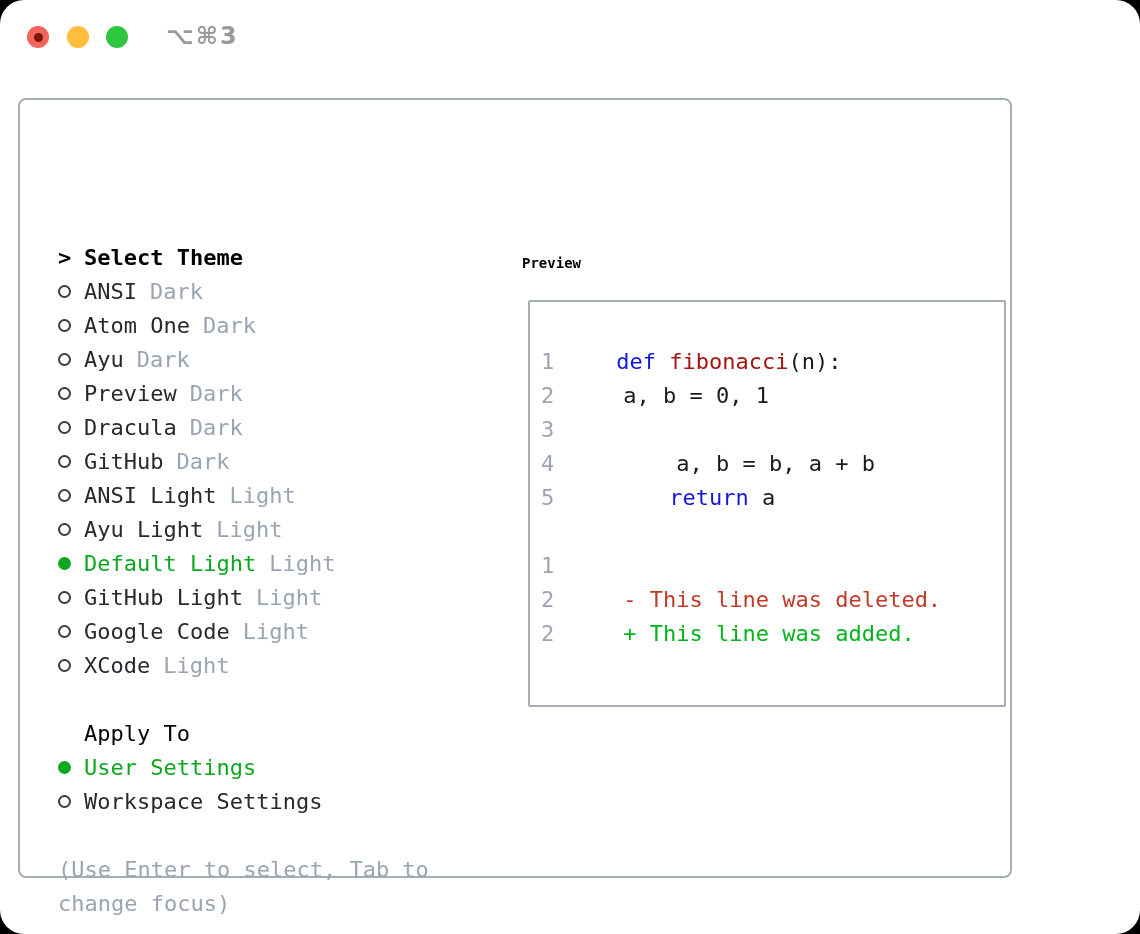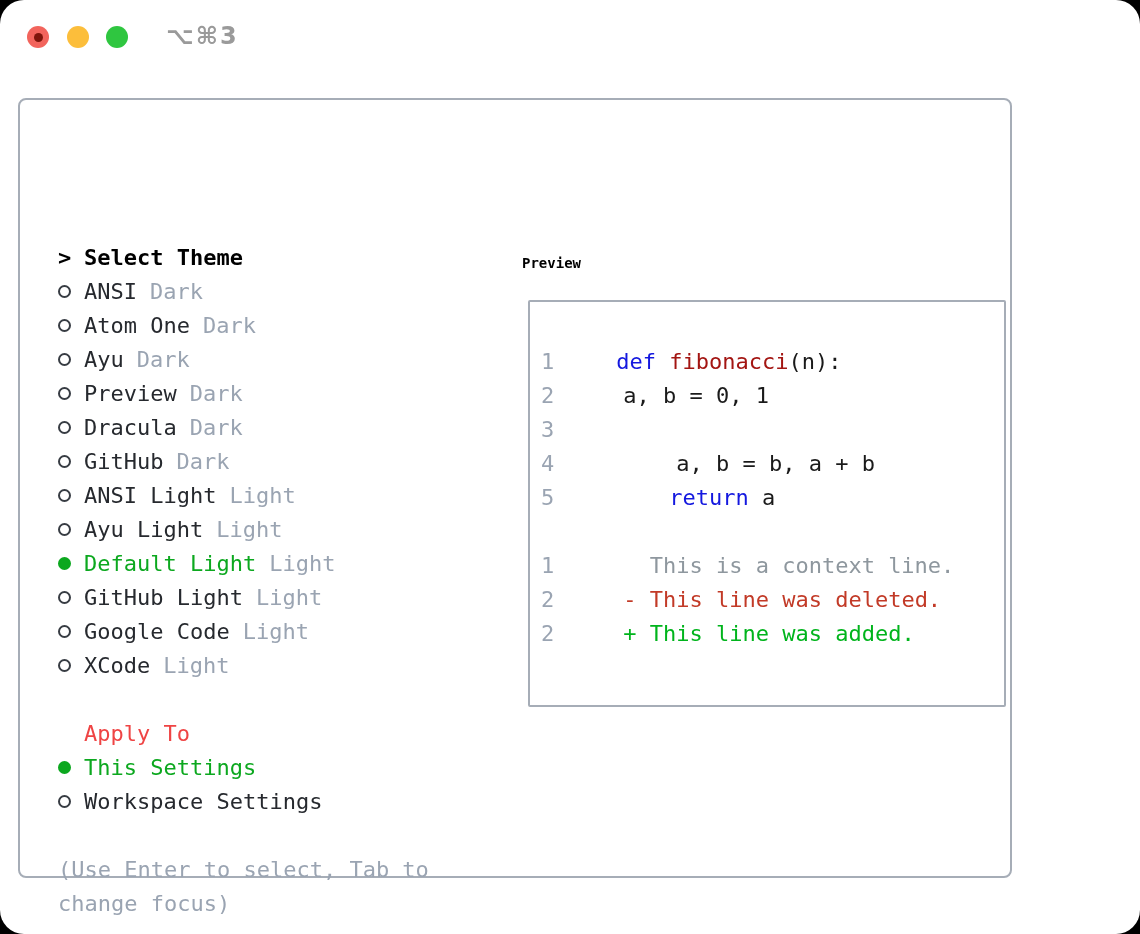--- a/index.html
+++ b/index.html
@@ -36,21 +36,21 @@
     position:absolute; left:18px; top:98px; width:994px; height:780px;
     border:2px solid var(--border-gray); border-radius:8px; background:#fff;
   }
   
   .left-col { position:absolute; left:38px; top:140px; font-size:22px; color:var(--item-black); }
   .row { display:flex; align-items:center; height:34px; white-space:pre; }
   .spacer { height:34px; }
   .marker { width:26px; display:flex; align-items:center; flex:none; }
   .prompt-glyph { font-weight:bold; color:#000; }
   .hdr-bold { font-weight:bold; color:#000; }
-  .hdr-reg { color:#ef4444; }
+  .hdr-reg { color:#000000; }
   .radio {
     width:13px; height:13px; border-radius:50%;
     border:2px solid var(--radio-ring);
   }
   .radio.sel { background:var(--selection-green); border-color:var(--selection-green); }
   .t-name { color:var(--item-black); }
   .t-name.sel { color:var(--selection-green);text-align:center; }
   .t-var { color:var(--muted-gray); margin-left:13px; }
   .hint-row { color:var(--muted-gray); height:34px; display:flex; align-items:center; white-space:pre; }
   
@@ -112,21 +112,21 @@
         </div>
 
       <div class="spacer"></div>
 
       <div class="row">
         <span class="marker"></span>
         <span class="hdr-reg">Apply To</span>
       </div>
 
       <div id="apply-options">
-          <div class="row"><span class="marker"><span class="radio sel"></span></span><span class="t-name sel">This Settings</span></div>
+          <div class="row"><span class="marker"><span class="radio sel"></span></span><span class="t-name sel">User Settings</span></div>
           <div class="row"><span class="marker"><span class="radio"></span></span><span class="t-name">Workspace Settings</span></div>
         </div>
 
       <div class="spacer"></div>
 
       <div>
         <div class="hint-row">(Use Enter to select, Tab to</div>
         <div class="hint-row">change focus)</div>
       </div>
     </div>
@@ -153,21 +153,20 @@
           <div class="cl">
             <span class="ln">5</span>
             <span class="ct"><span class="c-plain">     </span><span class="c-keyword">return</span><span class="c-plain"> a</span></span>
           </div>
           <div class="cl">
             <span class="ln"></span>
             <span class="ct"></span>
           </div>
           <div class="cl">
             <span class="ln">1</span>
-            <span class="ct"><span class="c-context">       This is a context line.</span></span>
           </div>
           <div class="cl">
             <span class="ln">2</span>
             <span class="ct"><span class="c-plain">     </span><span class="c-deleted">- This line was deleted.</span></span>
           </div>
           <div class="cl">
             <span class="ln">2</span>
             <span class="ct"><span class="c-plain">     </span><span class="c-added">+ This line was added.</span></span>
           </div>
         </div>

